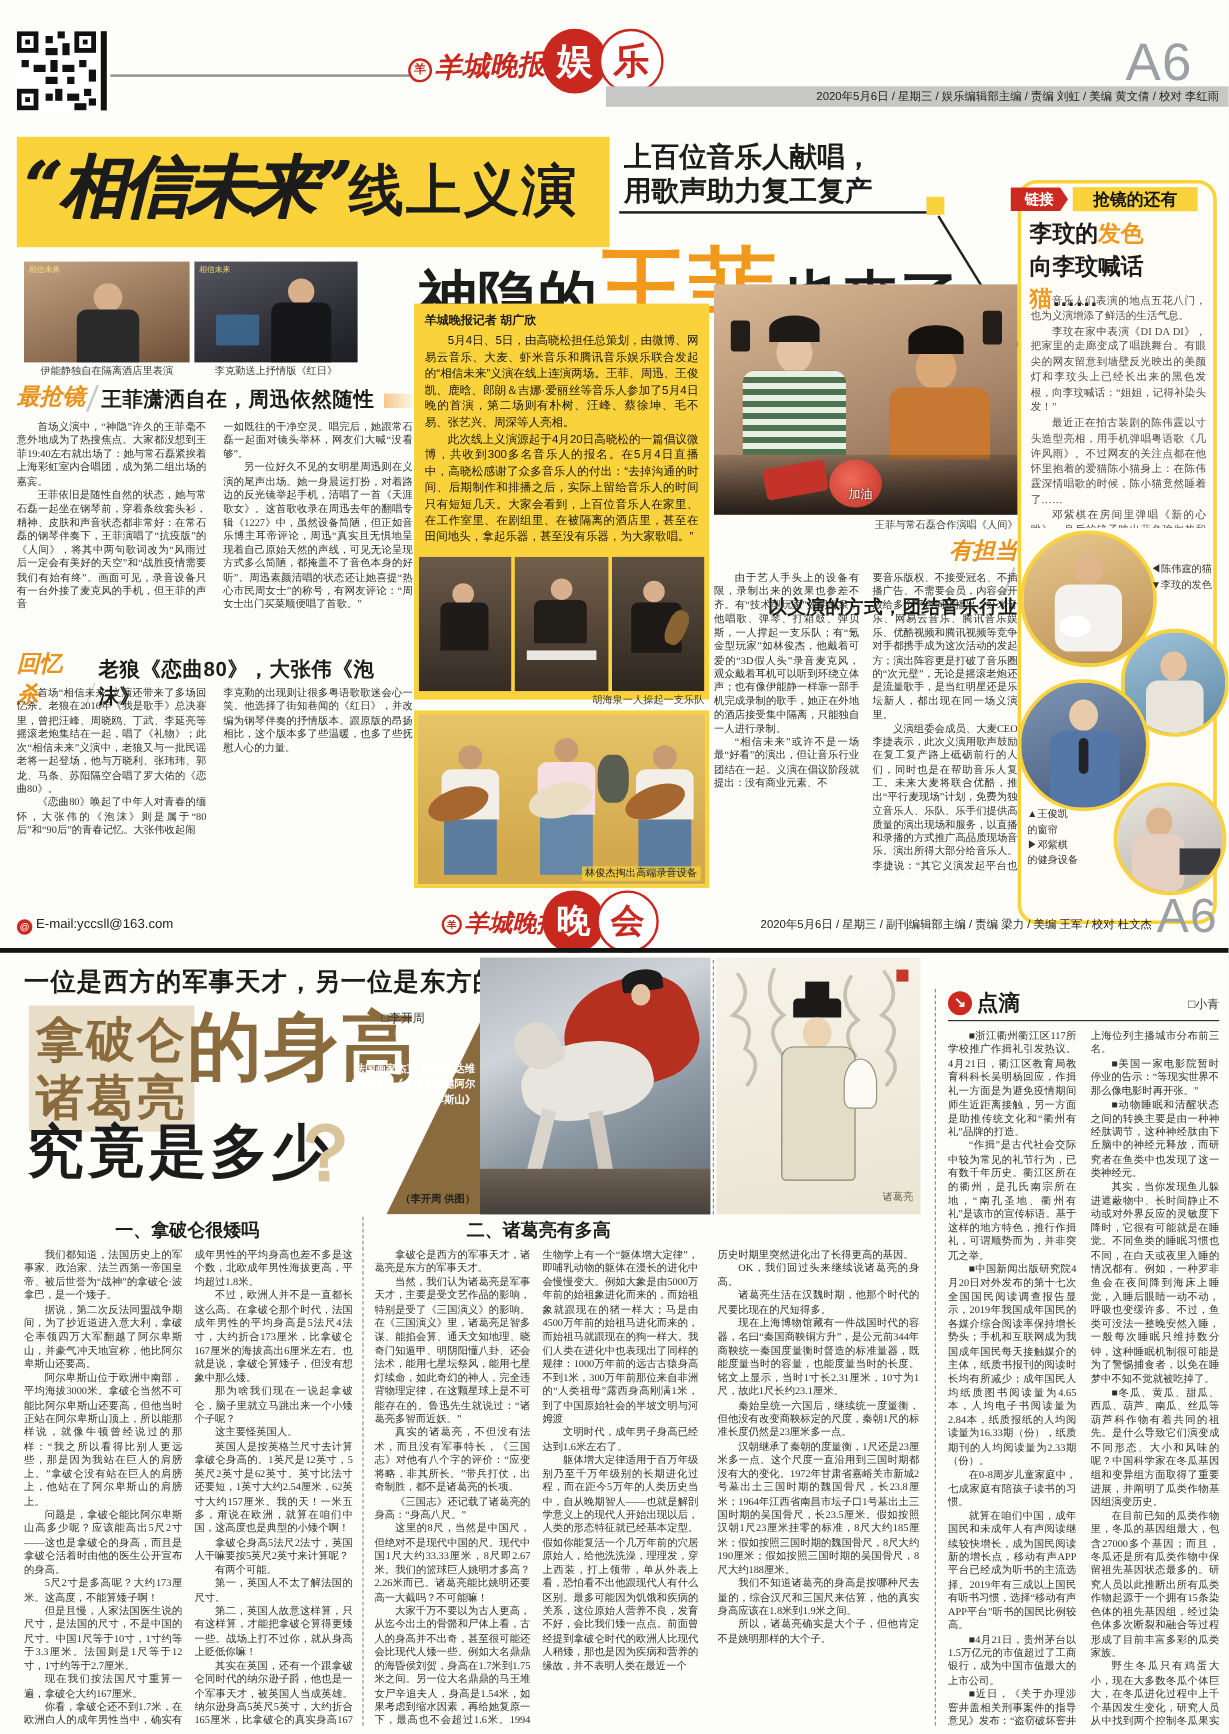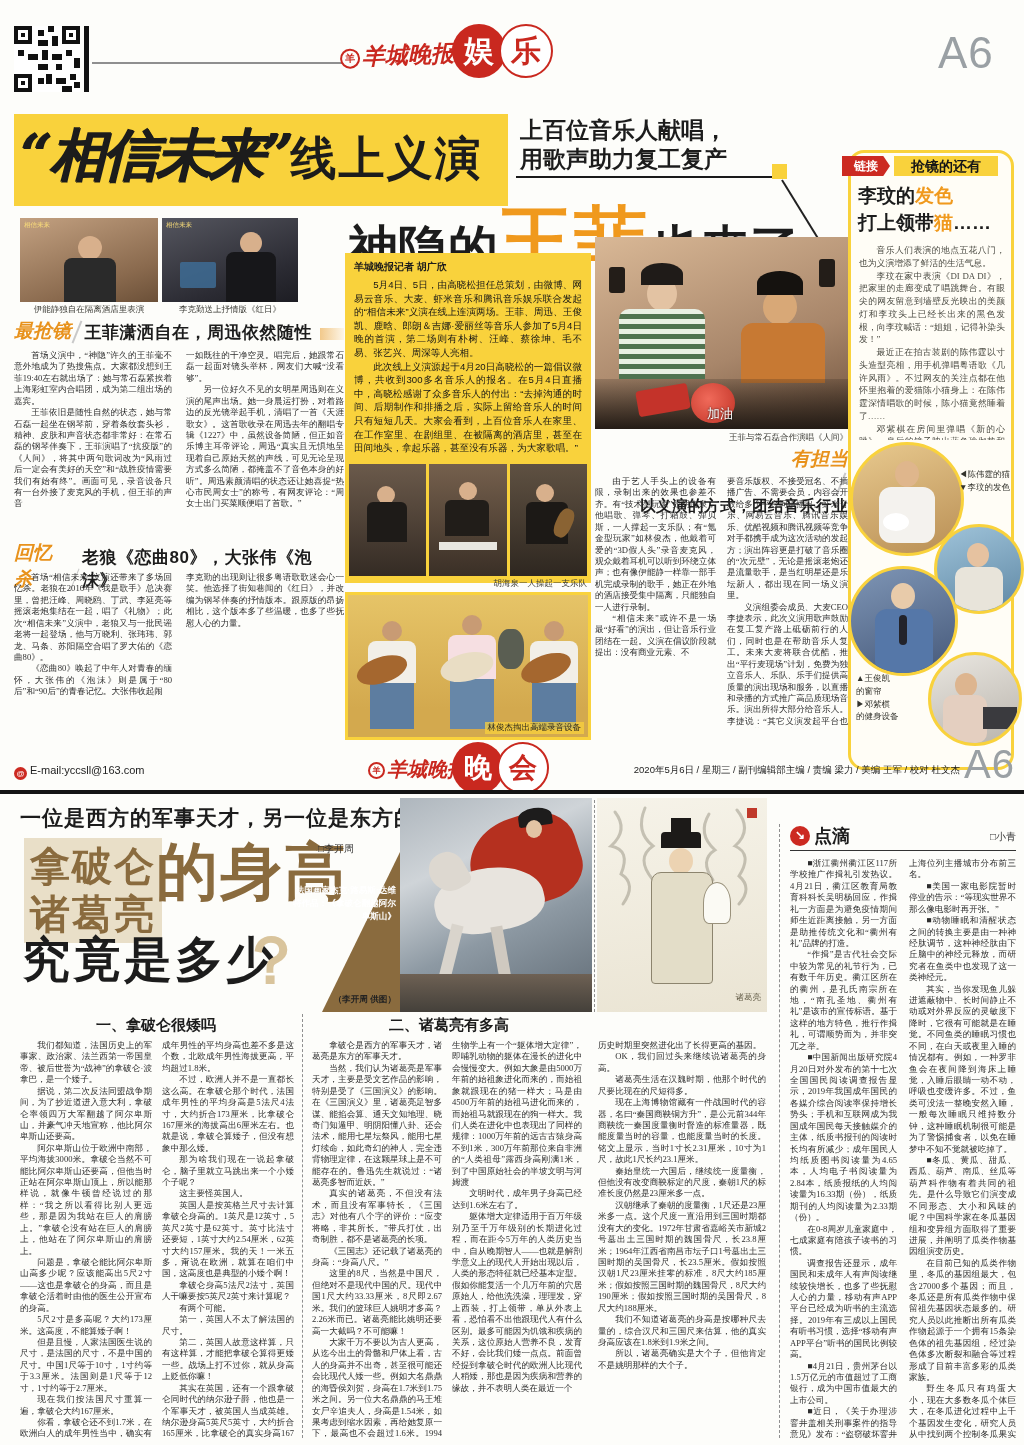--- a/index.html
+++ b/index.html
@@ -107,21 +107,21 @@
   .dd-head{left:790px;top:824px;width:226px;height:24px;}
   .dd-ic{display:inline-block;width:20px;height:20px;border-radius:50%;background:#cc2a21;vertical-align:middle;
          color:#fff;text-align:center;line-height:19px;font-size:12px;font-weight:bold;}
   .dd-title{font-size:18px;font-weight:bold;vertical-align:middle;margin-left:4px;}
   .dd-author{float:right;font-size:10px;color:#333;margin-top:6px;}
   .dd-rule{left:790px;top:850px;width:226px;height:2px;border-top:1.5px solid #333;}
   .dd-col{font-size:8.6px;}
   
   .fig-head{position:absolute;border-radius:50%;background:#d8b08c;}
   .stripe{background:repeating-linear-gradient(180deg,#e8f0e4 0 5px,#4f7350 5px 10px);}
-  .overlay-label{position:absolute;color:#fff;font-size:13px;text-shadow:0 0 2px #000;}
+  .overlay-label{position:absolute;color:#fff;font-size:10px;text-shadow:0 0 2px #000;}
   .seal{position:absolute;width:10px;height:10px;background:#c0392b;}
 </style>
 </head>
 <body>
 
 <div id="page">
 
   <svg class="abs qr" viewBox="0 0 33 33">
     <rect width="33" height="33" fill="#fff"></rect>
     <g fill="#111">
@@ -162,20 +162,21 @@
   <div class="abs headline-rule"></div>
 
   <div class="abs masthead mh1"><span class="mh-emblem">羊</span><span>羊城晚报</span></div>
 
   <div class="abs badge badge-ent">
     <div class="c1">娱</div>
     <div class="c2">乐</div>
   </div>
 
   <div class="abs pageno pn1">A6</div>
+  <div class="abs datebar">2020年5月6日 / 星期三 / 娱乐编辑部主编 / 责编 刘虹 / 美编 黄文倩 / 校对 李红雨</div>
 
   <div class="abs hl-yellow"></div>
   <div class="abs hl-row1">
     <span class="callig">“相信未来”</span><span class="hl-tail">线上义演</span>
   </div>
   <div class="abs hl-sub">
     <div>上百位音乐人献唱，</div>
     <div>用歌声助力复工复产</div>
   </div>
   <div class="abs hl-underline"></div>
@@ -308,21 +309,21 @@
         <p>要音乐版权、不接受冠名、不插播广告、不需要会员，内容会开放给多个平台同步播出。虾米音乐、网易云音乐、腾讯音乐娱乐、优酷视频和腾讯视频等竞争对手都携手成为这次活动的发起方；演出阵容更是打破了音乐圈的“次元壁”，无论是摇滚老炮还是流量歌手，是当红明星还是乐坛新人，都出现在同一场义演里。</p>
         <p>义演组委会成员、大麦CEO李捷表示，此次义演用歌声鼓励在复工复产路上砥砺前行的人们，同时也是在帮助音乐人复工。未来大麦将联合优酷，推出“平行麦现场”计划，免费为独立音乐人、乐队、乐手们提供高质量的演出现场和服务，以直播和录播的方式推广高品质现场音乐。演出所得大部分给音乐人。李捷说：“其它义演发起平台也都有相关的帮助音乐人计划，大家携手共克时艰。”</p>
       </div>
   </div>
 
   <div class="abs sidebox"></div>
   <div class="abs side-tag">链接</div>
   <div class="abs side-kick">抢镜的还有</div>
   <div class="abs side-title">
     <span>李玟的</span><span class="o">发色</span><br>
-    <span>打上领带</span><span class="o">猫</span><span>……</span>
+    <span>向李玟喊话</span><span class="o">猫</span><span>……</span>
   </div>
   <div class="abs side-body textcol" style="font-family:'Liberation Serif',serif;">
       <p>音乐人们表演的地点五花八门，也为义演增添了鲜活的生活气息。</p>
       <p>李玟在家中表演《DI DA DI》，把家里的走廊变成了唱跳舞台。有眼尖的网友留意到墙壁反光映出的美颜灯和李玟头上已经长出来的黑色发根，向李玟喊话：“姐姐，记得补染头发！”</p>
       <p>最近正在拍古装剧的陈伟霆以寸头造型亮相，用手机弹唱粤语歌《几许风雨》。不过网友的关注点都在他怀里抱着的爱猫陈小猫身上：在陈伟霆深情唱歌的时候，陈小猫竟然睡着了……</p>
       <p>邓紫棋在房间里弹唱《新的心跳》，身后的镜子映出蓝色瑜伽垫和跑步机；王俊凯在家里演唱《生长》，身后的金色窗帘中分垂坠——无论上网课、录视频还是做直播，王俊凯身后都是这幅窗帘。</p>
     </div>
 
   <div class="circ" style="left:850px;top:442px;width:108px;height:108px;background:linear-gradient(160deg,#e8c98e,#b98f55);">
     <div class="fig-head" style="left:42px;top:16px;width:24px;height:26px;background:#dfb68c;"></div>
@@ -461,21 +462,21 @@
     <span class="dd-ic">↘</span><span class="dd-title">点滴</span>
     <span class="dd-author">□小青</span>
   </div>
   <div class="abs dd-rule"></div>
   <div class="abs cols" style="left:790px;top:858px;width:226px;height:580px;">
     <div class="textcol dd-col" style="width:107px;height:580px;margin-right:12px;">
         <p>■浙江衢州衢江区117所学校推广作揖礼引发热议。4月21日，衢江区教育局教育科科长吴明杨回应，作揖礼一方面是为避免疫情期间师生近距离接触，另一方面是助推传统文化和“衢州有礼”品牌的打造。</p>
         <p>“作揖”是古代社会交际中较为常见的礼节行为，已有数千年历史。衢江区所在的衢州，是孔氏南宗所在地，“南孔圣地、衢州有礼”是该市的宣传标语。基于这样的地方特色，推行作揖礼，可谓顺势而为，并非突兀之举。</p>
         <p>■中国新闻出版研究院4月20日对外发布的第十七次全国国民阅读调查报告显示，2019年我国成年国民的各媒介综合阅读率保持增长势头；手机和互联网成为我国成年国民每天接触媒介的主体，纸质书报刊的阅读时长均有所减少；成年国民人均纸质图书阅读量为4.65本，人均电子书阅读量为2.84本，纸质报纸的人均阅读量为16.33期（份），纸质期刊的人均阅读量为2.33期（份）。</p>
         <p>在0-8周岁儿童家庭中，七成家庭有陪孩子读书的习惯。</p>
-        <p>调查报告还显示，成年国民和未成年人有声阅读继续较快增长，也多了些抚慰人心的力量，移动有声APP平台已经成为听书的主流选择。2019年有三成以上国民有听书习惯，选择“移动有声APP平台”听书的国民比例较高。</p>
+        <p>就算在咱们中国，成年国民和未成年人有声阅读继续较快增长，成为国民阅读新的增长点，移动有声APP平台已经成为听书的主流选择。2019年有三成以上国民有听书习惯，选择“移动有声APP平台”听书的国民比例较高。</p>
         <p>■4月21日，贵州茅台以1.5万亿元的市值超过了工商银行，成为中国市值最大的上市公司。</p>
         <p>■近日，《关于办理涉窨井盖相关刑事案件的指导意见》发布：“盗窃破坏窨井盖可以故意伤害、故意杀人定罪处罚。”</p>
       </div>
     <div class="textcol dd-col cont" style="width:107px;height:580px;">
         <p>上海位列主播城市分布前三名。</p>
         <p>■美国一家电影院暂时停业的告示：“等现实世界不那么像电影时再开张。”</p>
         <p>■动物睡眠和清醒状态之间的转换主要是由一种神经肽调节，这种神经肽由下丘脑中的神经元释放，而研究者在鱼类中也发现了这一类神经元。</p>
         <p>其实，当你发现鱼儿躲进遮蔽物中、长时间静止不动或对外界反应的灵敏度下降时，它很有可能就是在睡觉。不同鱼类的睡眠习惯也不同，在白天或夜里入睡的情况都有。例如，一种罗非鱼会在夜间降到海床上睡觉，入睡后眼睛一动不动，呼吸也变缓许多。不过，鱼类可没法一整晚安然入睡，一般每次睡眠只维持数分钟，这种睡眠机制很可能是为了警惕捕食者，以免在睡梦中不知不觉就被吃掉了。</p>
         <p>■冬瓜、黄瓜、甜瓜、西瓜、葫芦、南瓜、丝瓜等葫芦科作物有着共同的祖先。是什么导致它们演变成不同形态、大小和风味的呢？中国科学家在冬瓜基因组和变异组方面取得了重要进展，并阐明了瓜类作物基因组演变历史。</p>
         <p>在目前已知的瓜类作物里，冬瓜的基因组最大，包含27000多个基因；而且，冬瓜还是所有瓜类作物中保留祖先基因状态最多的。研究人员以此推断出所有瓜类作物起源于一个拥有15条染色体的祖先基因组，经过染色体多次断裂和融合等过程形成了目前丰富多彩的瓜类家族。</p>

